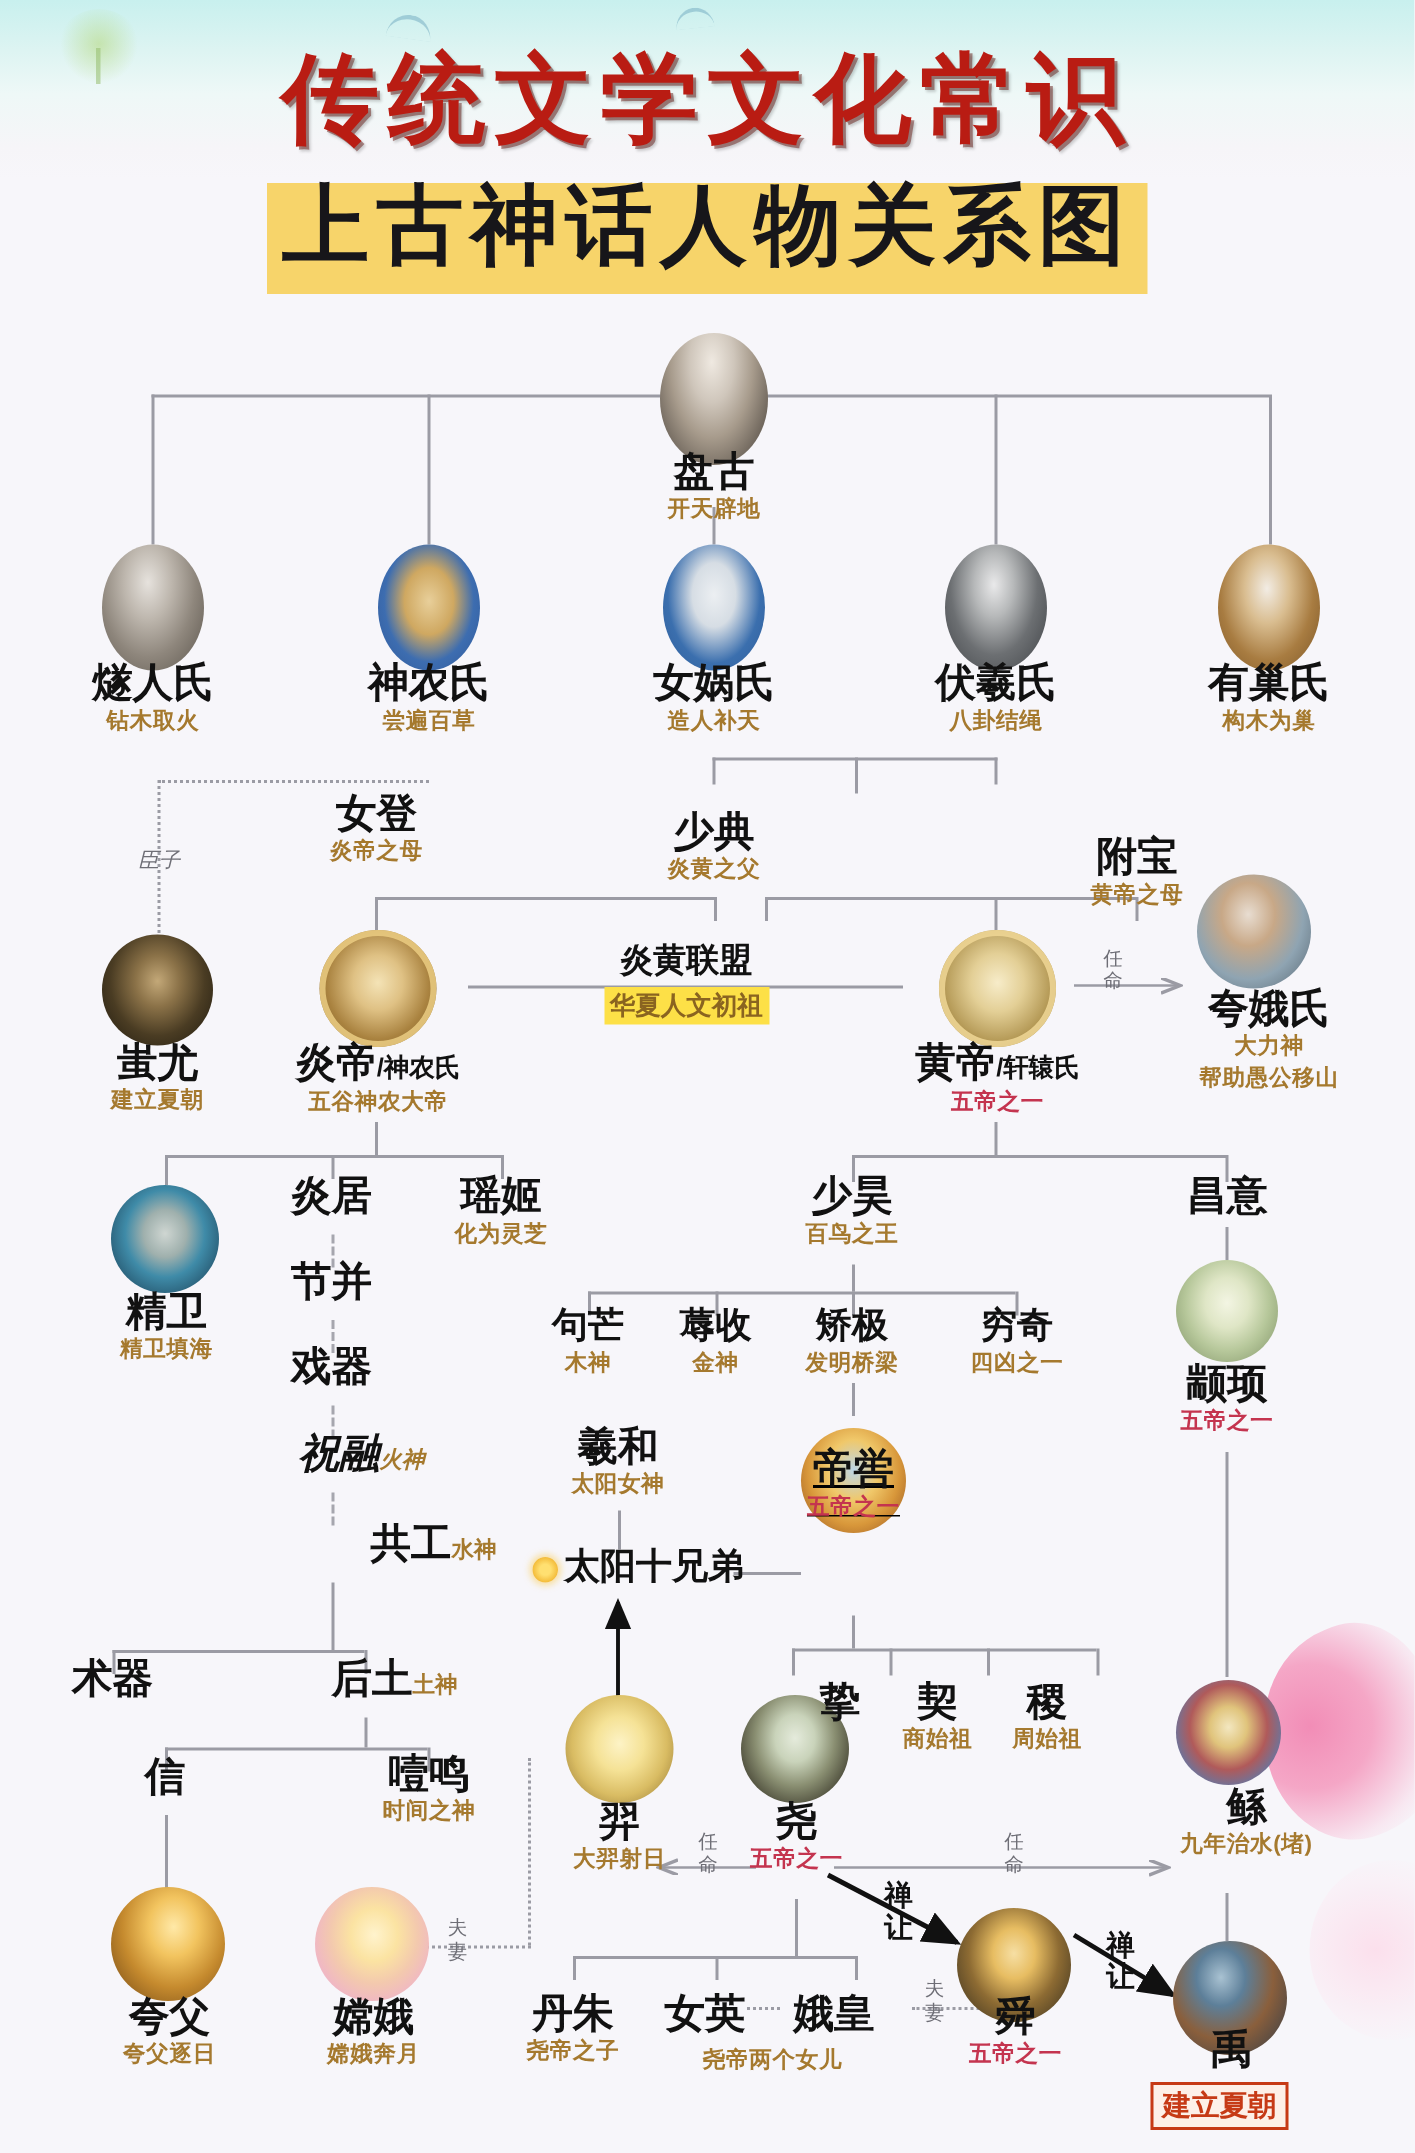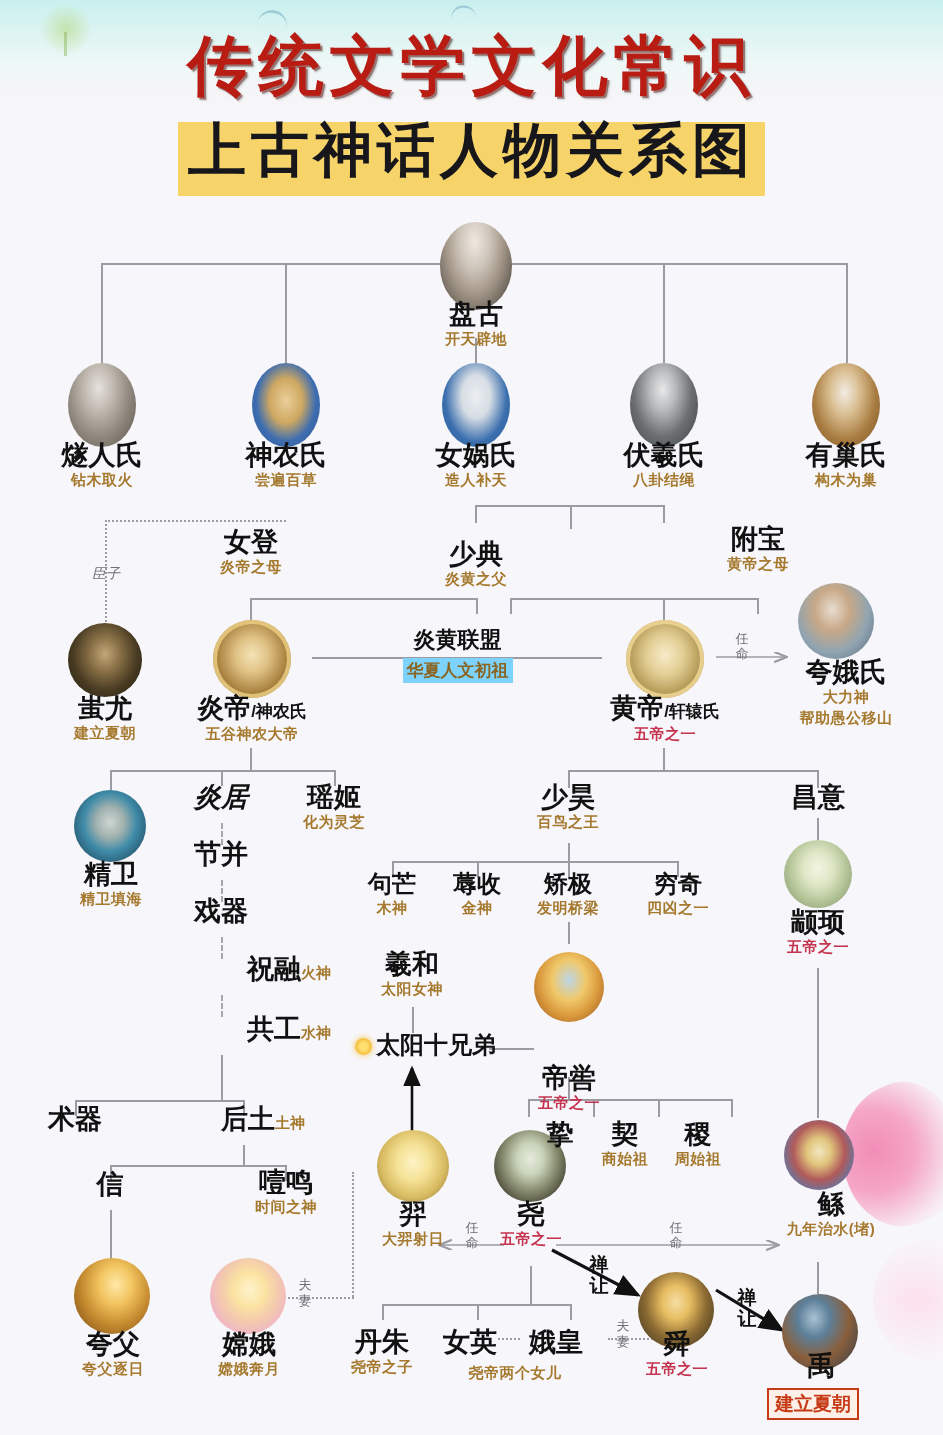--- a/index.html
+++ b/index.html
@@ -88,21 +88,21 @@
   .dv { border-left:2px dotted #9b9ba4; width:0;}
   .dh { border-top:2px dotted #9b9ba4; height:0;}
   .dashv{ position:absolute; border-left:2px dashed #a6a6ae; width:0;}
 
   .arrowlbl{ position:absolute; font-size:13px; color:#6e6e76; line-height:1.0; text-align:center; }
 
   .bandlbl{ position:absolute; text-align:center; }
   .bandlbl .t1{ font-size:22px; font-weight:bold; color:#111;
                 font-family:"Liberation Serif","DejaVu Serif",serif;}
   .bandlbl .t2{ display:inline-block; font-size:17px; font-weight:bold; color:#8a6420;
-                background:#7dd3fc; padding:1px 4px; margin-top:3px;}
+                background:#fde047; padding:1px 4px; margin-top:3px;}
 
   .redbox{ position:absolute; font-size:19px; font-weight:bold; color:#c63a16;
            border:2px solid #c63a16; padding:1px 6px; background:#fdf0e8;
            font-family:"Liberation Serif","DejaVu Serif",serif; white-space:nowrap;}
 
   .sunicon{ position:absolute; width:17px; height:17px; border-radius:50%;
             background:radial-gradient(circle,#ffe071 30%, #f2b733 75%, #e8a21f 100%);
             box-shadow:0 0 4px 2px rgba(250,205,90,.55);}
 
   svg.arrows{ position:absolute; left:0; top:0; width:943px; height:1435px; pointer-events:none;}
@@ -288,21 +288,21 @@
   </div>
 
   <div class="node" style="left:180px; top:528px; width:142px;">
     <div class="nm">女登</div>
     <div class="sub">炎帝之母</div>
   </div>
   <div class="node" style="left:405px; top:540px; width:142px;">
     <div class="nm">少典</div>
     <div class="sub">炎黄之父</div>
   </div>
-  <div class="node" style="left:687px; top:525px; width:142px;">
+  <div class="node" style="left:687px; top:557px; width:142px;">
     <div class="nm">附宝</div>
     <div class="sub">黄帝之母</div>
   </div>
 
   <div class="arrowlbl" style="left:84px; top:566px; width:44px; font-size:14px;font-style:italic;">臣子</div>
 
   <div class="pic" style="left:68px; top:623px; width:74px; height:74px;
        background: radial-gradient(ellipse at 50% 42%, #c3a878 0%, #8b7248 28%, #4a3c23 60%, #1d180e 100%);"></div>
   <div class="node" style="left:34px; top:694px; width:142px;">
     <div class="nm">蚩尤</div>
@@ -345,30 +345,30 @@
   <div class="arrowlbl" style="left:726px; top:632px; width:32px; line-height:1.15; white-space:pre;"><span>任
 命</span></div>
 
   <div class="pic" style="left:74px; top:790px; width:72px; height:72px;
        background: radial-gradient(ellipse at 50% 45%, #cfd6d2 0%, #9fb0ad 28%, #3f8ba8 52%, #2a5f78 76%, #3b4a52 100%);"></div>
   <div class="node" style="left:40px; top:860px; width:142px;">
     <div class="nm">精卫</div>
     <div class="sub">精卫填海</div>
   </div>
 
-  <div class="node" style="left:151px; top:783px; width:140px;font-style:italic;">
+  <div class="node" style="left:151px; top:783px; width:140px;">
     <div class="nm">炎居</div>
   </div>
   <div class="node" style="left:151px; top:840px; width:140px;">
     <div class="nm">节并</div>
   </div>
   <div class="node" style="left:151px; top:897px; width:140px;">
     <div class="nm">戏器</div>
   </div>
-  <div class="node" style="left:151px; top:955px; width:180px; text-align:right;">
+  <div class="node" style="left:151px; top:955px; width:180px; text-align:center;font-style:italic;">
     <span class="nm">祝融</span><span class="tag-inline">火神</span>
   </div>
   <div class="node" style="left:151px; top:1015px; width:180px; text-align:right;">
     <span class="nm">共工</span><span class="tag-inline">水神</span>
   </div>
 
   <div class="node" style="left:263px; top:783px; width:142px;">
     <div class="nm">瑶姬</div>
     <div class="sub">化为灵芝</div>
   </div>
@@ -433,21 +433,21 @@
     <div class="sub">太阳女神</div>
   </div>
 
   <div class="sunicon" style="left:355px; top:1038px;"></div>
   <div class="node" style="left:376px; top:1033px; width:120px; text-align:left;">
     <div class="nm sm">太阳十兄弟</div>
   </div>
 
   <div class="pic" style="left:534px; top:952px; width:70px; height:70px;
        background: radial-gradient(ellipse at 50% 40%, #bcd6e8 0%, #f0c86a 34%, #d8973a 62%, #8d4c1e 100%);"></div>
-  <div class="node" style="left:498px; top:1064px; width:142px;">
+  <div class="node" style="left:498px; top:965px; width:142px;text-decoration:underline;">
     <div class="nm">帝喾</div>
     <div class="sub red">五帝之一</div>
   </div>
 
   <div class="pic" style="left:784px; top:840px; width:68px; height:68px;
        background: radial-gradient(ellipse at 50% 42%, #f3f5e3 0%, #dfe6c6 30%, #b6c79a 58%, #7b8e63 100%);"></div>
   <div class="node" style="left:747px; top:908px; width:142px;">
     <div class="nm">颛顼</div>
     <div class="sub red">五帝之一</div>
   </div>

